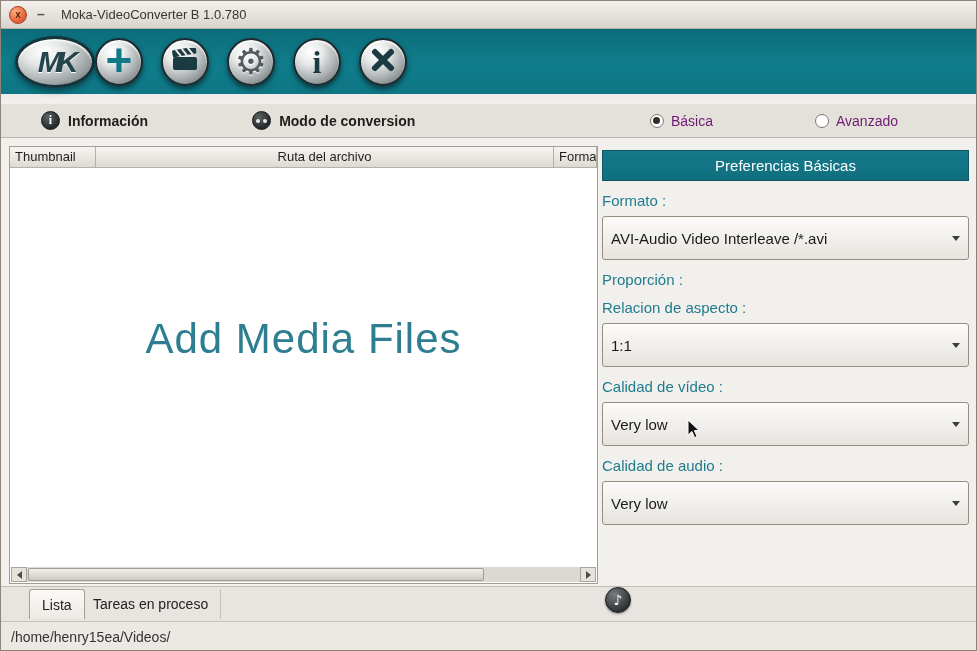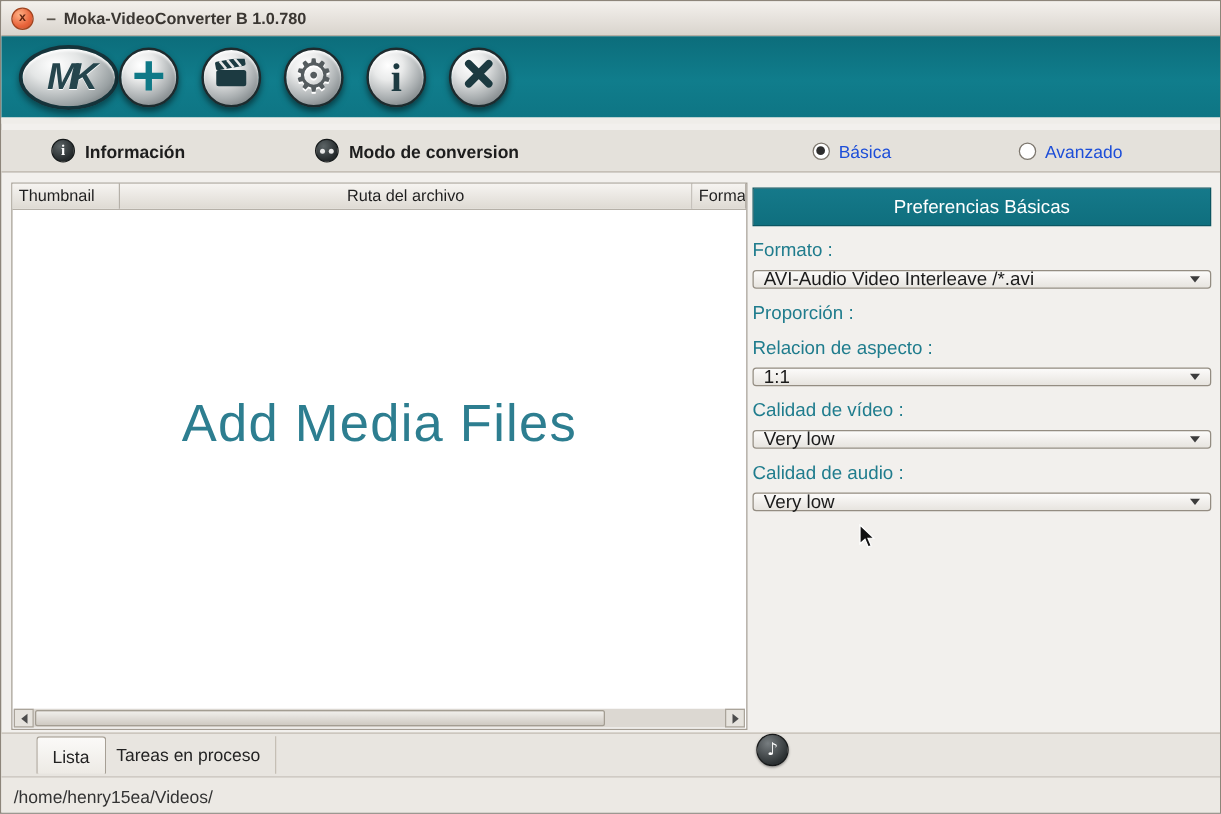--- a/index.html
+++ b/index.html
@@ -21,21 +21,21 @@
   .tb-close {
     width:18px; height:18px; border-radius:50%;
     background:radial-gradient(circle at 35% 30%, #ffb286, #e8633a 60%, #c4502c);
     border:1px solid #a0441f; display:flex; align-items:center; justify-content:center;
     color:#5e2410; font-size:10px; font-weight:bold; cursor:default; line-height:1;
   }
   .tb-min {
     width:20px; height:18px; margin-left:4px; color:#5a554e;
     font-size:14px; font-weight:bold; text-align:center; line-height:16px;
   }
-  .tb-title { font-size:13px; font-weight:bold; color:#3a3632;text-align:center; }
+  .tb-title { margin-left:10px; font-size:13px; font-weight:normal; color:#3a3632;text-align:center; }
 
   
   .header {
     position:absolute; top:28px; left:0; right:0; height:70px;
     background:linear-gradient(#0c6d7b,#107d8c 55%, #0e7584);
     border-bottom:5px solid #efede9;
     display:flex; align-items:center; justify-content:flex-start;
     padding:0 14px;
   }
   .logo {
@@ -68,21 +68,21 @@
   .menu-item + .menu-item { margin-left:104px; }
   .mini-orb {
     width:19px; height:19px; border-radius:50%;
     background:radial-gradient(circle at 35% 30%, #5c6466, #24292b 70%);
     border:1px solid #141819; display:flex; align-items:center; justify-content:center;
     color:#fff; font-family:"Liberation Serif", serif; font-size:12px; font-weight:bold;
     position:relative; flex:0 0 auto;
   }
   .dots { width:4px; height:4px; border-radius:50%; background:#e8e8e8; box-shadow:7px 0 0 #e8e8e8; margin-left:-7px; }
   .radios { margin-left:auto; display:flex; gap:102px; padding-right:78px; }
-  .radio { display:flex; align-items:center; gap:7px; font-size:14px; color:#1d4ed8; cursor:default; }
+  .radio { display:flex; align-items:center; gap:7px; font-size:14px; color:#701a75; cursor:default; }
   .radio .rb {
     width:14px; height:14px; border-radius:50%; background:#fff; border:1px solid #7d776e;
     display:flex; align-items:center; justify-content:center;
   }
   .radio.checked .rb::after { content:""; width:7px; height:7px; border-radius:50%; background:#2d2d2d; }
 
   
   .table-area {
     position:absolute; left:8px; top:145px; width:589px; height:438px;
     background:#fff; border:1px solid #a49d93;
@@ -117,21 +117,21 @@
     position:absolute; left:601px; top:149px; width:367px;
   }
   .prefs-header {
     height:31px; background:linear-gradient(#15798a,#0f6f7e);
     border:1px solid #0b5662; color:#fff; font-size:15px;
     display:flex; align-items:center; justify-content:center;
   }
   .fgroup { margin-top:11px; }
   .flabel { font-size:15px; color:#1f7c8d; margin-bottom:7px; }
   .combo {
-    height:15px; background:linear-gradient(#fcfbfa,#e7e4df);
+    height:44px; background:linear-gradient(#fcfbfa,#e7e4df);
     border:1px solid #948d82; border-radius:3px;
     display:flex; align-items:center; padding:0 8px; cursor:default;
   }
   .combo .val { flex:1; font-size:15px; color:#1b1b1b; white-space:nowrap; overflow:hidden; }
   .combo .arrow { width:0; height:0; border-left:4px solid transparent; border-right:4px solid transparent; border-top:5px solid #3c3c3c; }
   .checkrow { margin-top:9px; display:flex; align-items:center; gap:7px; }
   .checkbox { width:15px; height:15px; background:#fff; border:1px solid #8a8379; }
   .checklabel { font-size:15px; color:#1f7c8d; }
 
   

